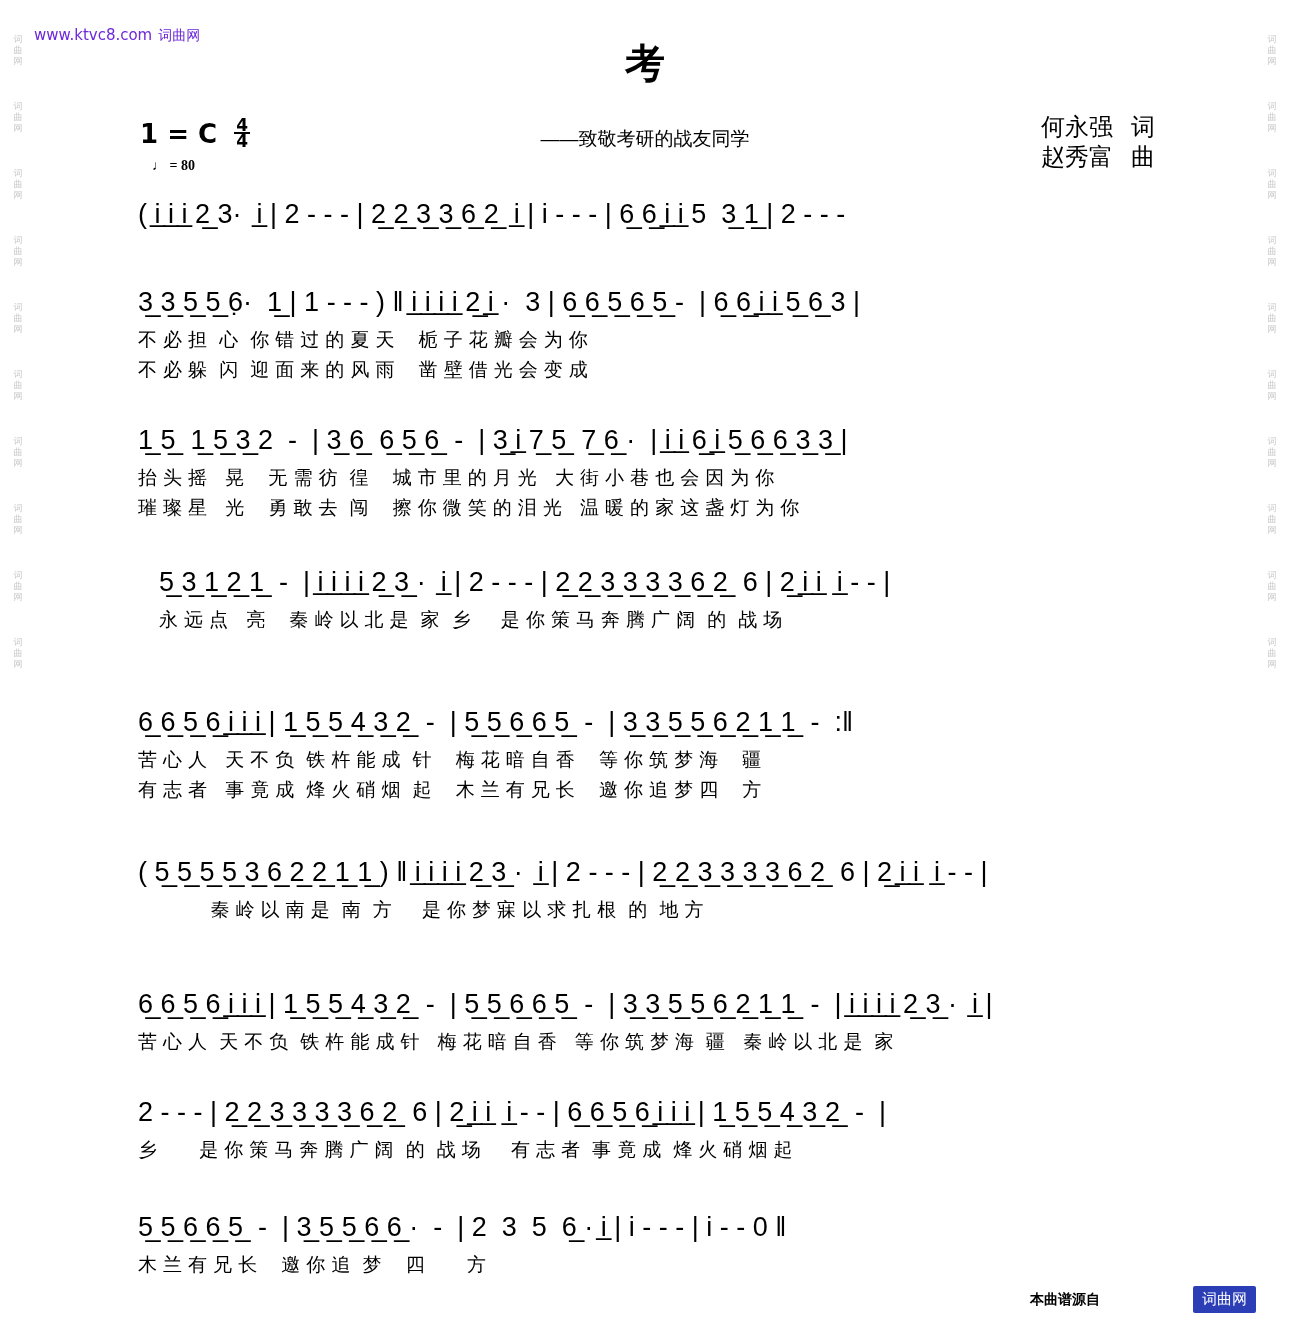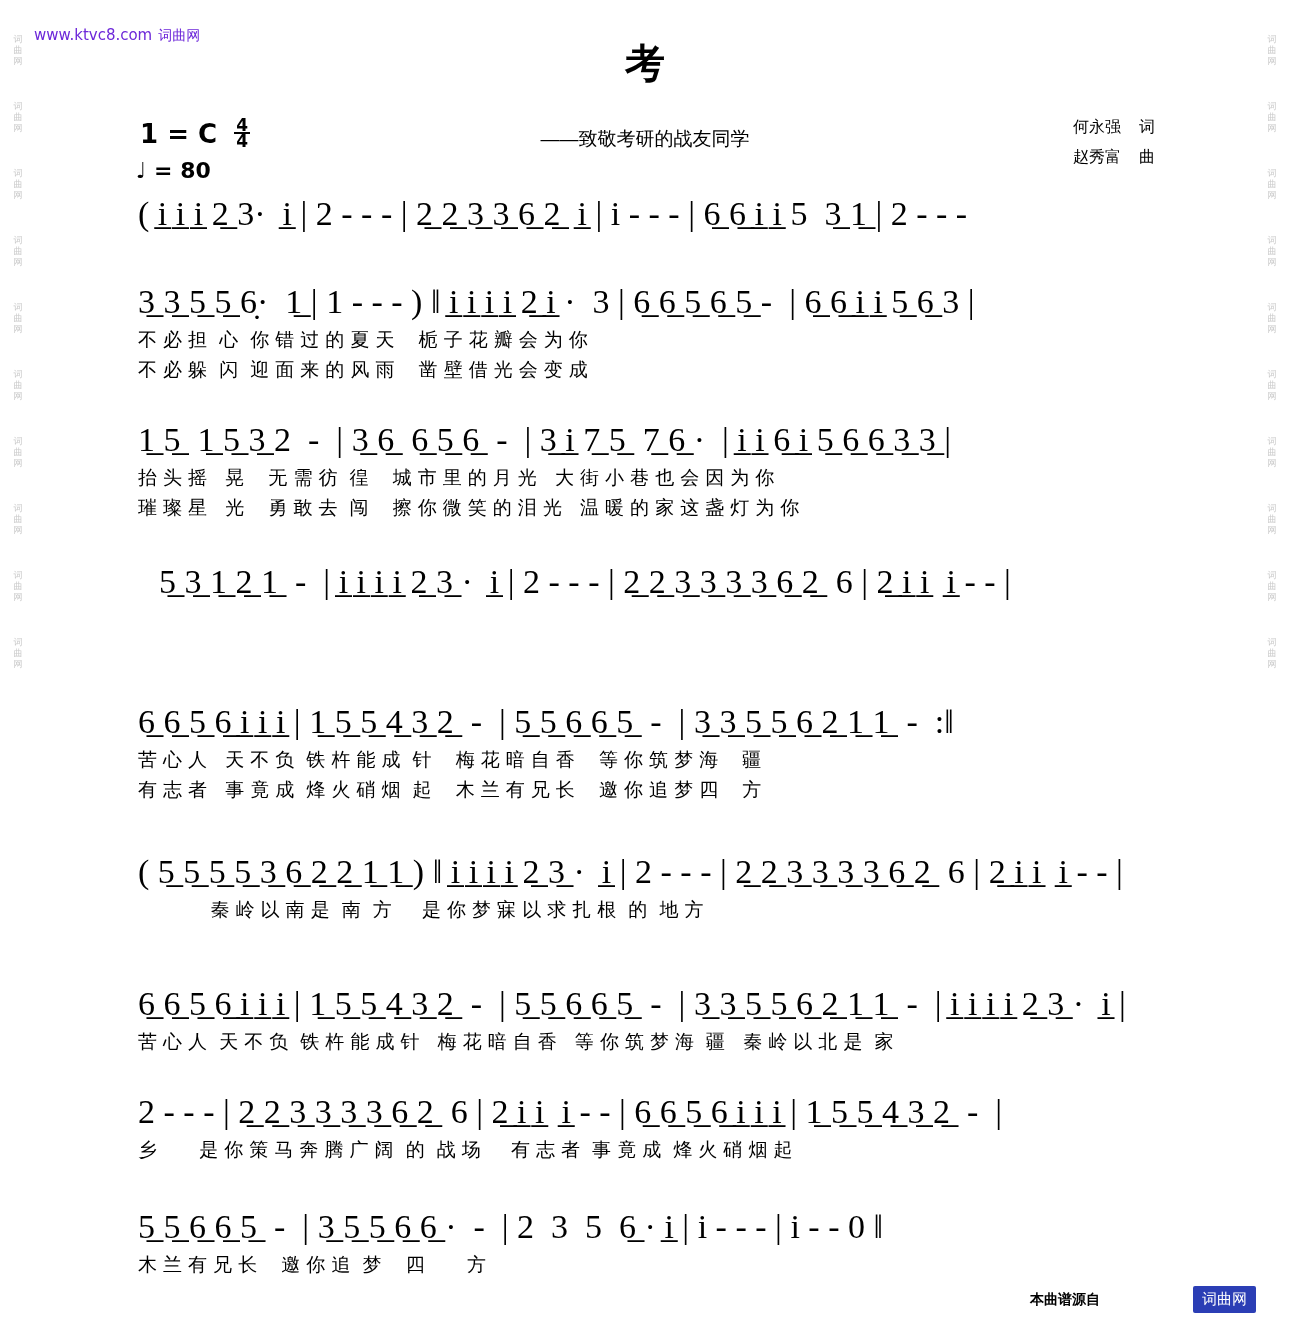--- a/index.html
+++ b/index.html
@@ -21,32 +21,32 @@
   }
   .site-url .cn{font-size:14px;margin-left:6px;}
   .title{
     position:absolute;top:36px;left:0;width:1290px;text-align:center;
     font-size:40px;font-weight:bold;font-family:"DejaVu Sans","Liberation Sans",sans-serif;
   }
   .subtitle{
     position:absolute;top:126px;left:0;width:1290px;text-align:center;
     font-size:19px;font-family:Liberation Sans, sans-serif;
   }
-  .credits{position:absolute;right:135px;top:112px;text-align:left;font-size:16px;line-height:30px;}
+  .credits{position:absolute;right:135px;top:112px;text-align:left;font-size:24px;line-height:30px;}
   .credits div span.role{margin-left:18px;}
   .keysig{position:absolute;left:140px;top:118px;font-size:26px;font-weight:bold;}
   .keysig .frac{display:inline-block;vertical-align:-4px;margin-left:8px;text-align:center;font-size:17px;line-height:14px;}
   .keysig .frac .num{display:block;border-bottom:2px solid #000;padding:0 2px;}
   .keysig .frac .den{display:block;padding:0 2px;}
-  .tempo{position:absolute;left:136px;top:158px;font-size:22px;font-weight:bold;}
+  .tempo{position:absolute;left:152px;top:158px;font-size:14px;font-weight:bold;font-family:Liberation Serif, serif;}
 
   .score{position:absolute;left:0;top:0;width:1290px;}
   .sysrow{position:absolute;left:138px;width:1020px;}
   .notes{
-    font-size:34px;font-family:Liberation Serif, serif;
+    font-size:27px;font-family:Liberation Sans, sans-serif;
     letter-spacing:0px;white-space:pre;height:44px;line-height:44px;
   }
   .lyric{
     font-size:19px;font-family:"DejaVu Sans","Liberation Sans",sans-serif;
     white-space:pre;height:30px;line-height:30px;letter-spacing:0px;
   }
   .foot-left{position:absolute;right:190px;bottom:24px;font-size:14px;font-weight:bold;}
   .foot-badge{
     position:absolute;right:34px;bottom:20px;background:#2b3eb5;color:#fff;
     font-size:15px;padding:4px 9px;border-radius:2px;
@@ -113,20 +113,21 @@
   </div>
 
   <div class="sysrow" style="top:418px;">
     <div class="notes">1̲ 5̲  1̲ 5̲ 3̲ 2  -  | 3̲ 6̲  6̲ 5̲ 6̲  -  | 3̲ i̲ 7̲ 5̲  7̲ 6̲ ·  | i̲ i̲ 6̲ i̲ 5̲ 6̲ 6̲ 3̲ 3̲ |</div>
     <div class="lyric">抬 头 摇   晃    无 需 彷  徨    城 市 里 的 月 光   大 街 小 巷 也 会 因 为 你</div>
     <div class="lyric">璀 璨 星   光    勇 敢 去  闯    擦 你 微 笑 的 泪 光   温 暖 的 家 这 盏 灯 为 你</div>
   </div>
 
   <div class="sysrow" style="top:560px;margin-left:21px;">
     <div class="notes">5̲ 3̲ 1̲ 2̲ 1̲  -  | i̲ i̲ i̲ i̲ 2̲ 3̲ ·  i̲ | 2 - - - | 2̲ 2̲ 3̲ 3̲ 3̲ 3̲ 6̲ 2̲  6 | 2̲ i̲ i̲  i̲ - - |</div>
+    <div class="lyric">永 远 点   亮    秦 岭 以 北 是  家  乡     是 你 策 马 奔 腾 广 阔  的  战 场</div>
   </div>
 
   <div class="sysrow" style="top:700px;">
     <div class="notes">6̲ 6̲ 5̲ 6̲ i̲ i̲ i̲ | 1̲ 5̲ 5̲ 4̲ 3̲ 2̲  -  | 5̲ 5̲ 6̲ 6̲ 5̲  -  | 3̲ 3̲ 5̲ 5̲ 6̲ 2̲ 1̲ 1̲  -  :‖</div>
     <div class="lyric">苦 心 人   天 不 负  铁 杵 能 成  针    梅 花 暗 自 香    等 你 筑 梦 海    疆</div>
     <div class="lyric">有 志 者   事 竟 成  烽 火 硝 烟  起    木 兰 有 兄 长    邀 你 追 梦 四    方</div>
   </div>
 
   <div class="sysrow" style="top:850px;">
     <div class="notes">( 5̲ 5̲ 5̲ 5̲ 3̲ 6̲ 2̲ 2̲ 1̲ 1̲ ) ‖ i̲ i̲ i̲ i̲ 2̲ 3̲ ·  i̲ | 2 - - - | 2̲ 2̲ 3̲ 3̲ 3̲ 3̲ 6̲ 2̲  6 | 2̲ i̲ i̲  i̲ - - |</div>

